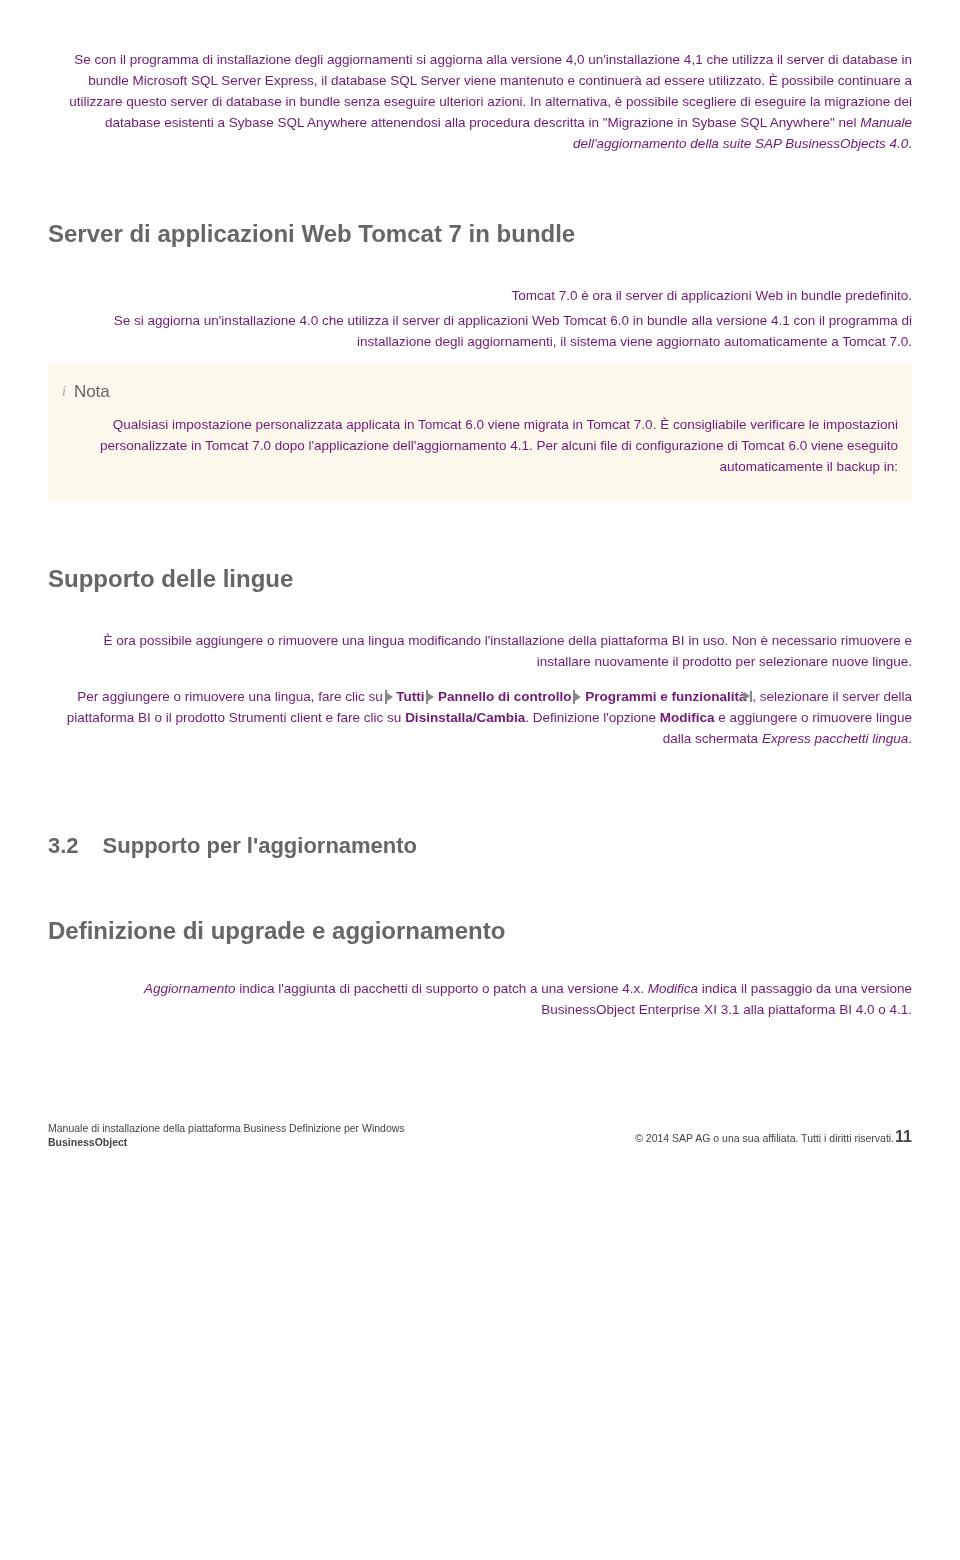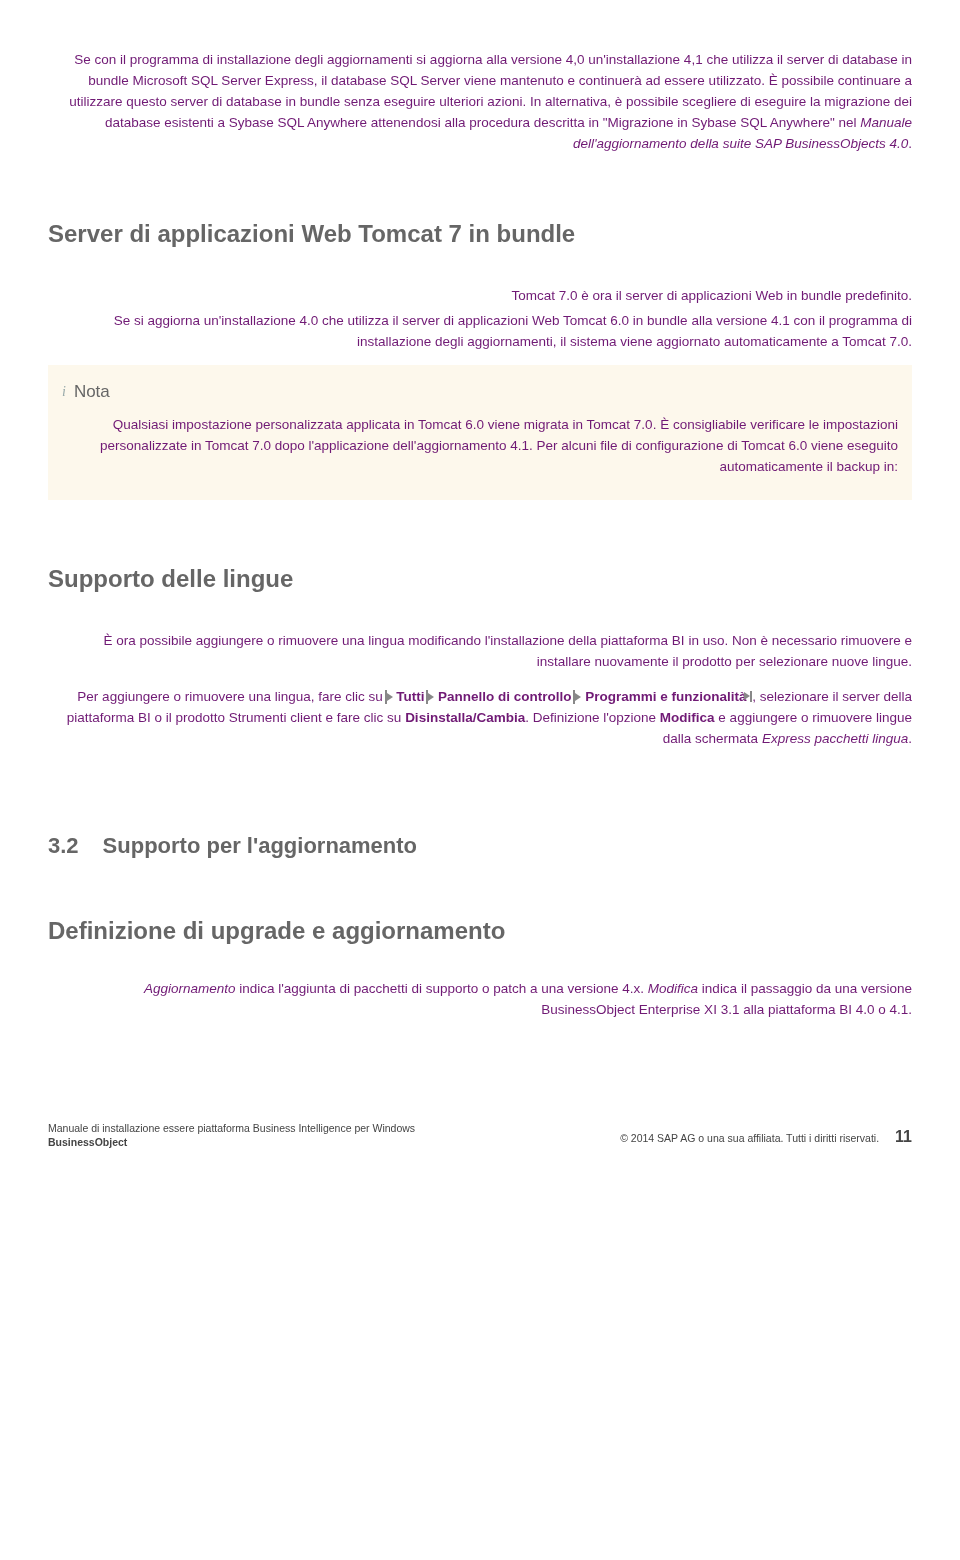--- a/index.html
+++ b/index.html
@@ -98,21 +98,21 @@
     display: flex;
     justify-content: space-between;
     align-items: flex-end;
     margin-top: 100px;
     font-size: 10.5px;
     color: #444;
     border-top: none;
   }
   .footer-left { line-height: 1.4; }
   .footer-left .bold-line { font-weight: bold; }
-  .footer-right { display: flex; align-items: baseline; gap: 16px; }
+  .footer-right { display: flex; align-items: baseline; gap: 1px; }
   .page-num { font-weight: bold; font-size: 16px; }
   p { margin-bottom: 6px; }
   .gap-top { margin-top: 14px; }
 </style>
 </head>
 <body>
 
 <p class="body-text">
   <span>Se con il programma di installazione degli aggiornamenti si aggiorna alla versione 4,0 un'installazione 4,1 che utilizza il server di database in bundle Microsoft SQL Server Express, il database SQL Server viene mantenuto e continuerà ad essere utilizzato. È possibile continuare a utilizzare questo server di database in bundle senza eseguire ulteriori azioni. In alternativa, è possibile scegliere di eseguire la migrazione dei database esistenti a Sybase SQL Anywhere attenendosi alla procedura descritta in "Migrazione in Sybase SQL Anywhere" nel </span><span class="italic">Manuale dell'aggiornamento della suite SAP BusinessObjects 4.0</span><span>.</span>
 </p>
@@ -150,20 +150,20 @@
 </h2>
 
 <h2 class="heading3">Definizione di upgrade e aggiornamento</h2>
 
 <p class="body-text">
   <span class="italic">Aggiornamento</span><span> indica l'aggiunta di pacchetti di supporto o patch a una versione 4.x. </span><span class="italic">Modifica</span><span> indica il passaggio da una versione BusinessObject Enterprise XI 3.1 alla piattaforma BI 4.0 o 4.1.</span>
 </p>
 
 <div class="footer">
   <div class="footer-left">
-    <div>Manuale di installazione essere piattaforma Business Intelligence per Windows</div>
+    <div>Manuale di installazione della piattaforma Business Definizione per Windows</div>
     <div class="bold-line">BusinessObject</div>
   </div>
   <div class="footer-right">
     <span>© 2014 SAP AG o una sua affiliata. Tutti i diritti riservati.</span>
     <span class="page-num">11</span>
   </div>
 </div>
 
 </body></html>

